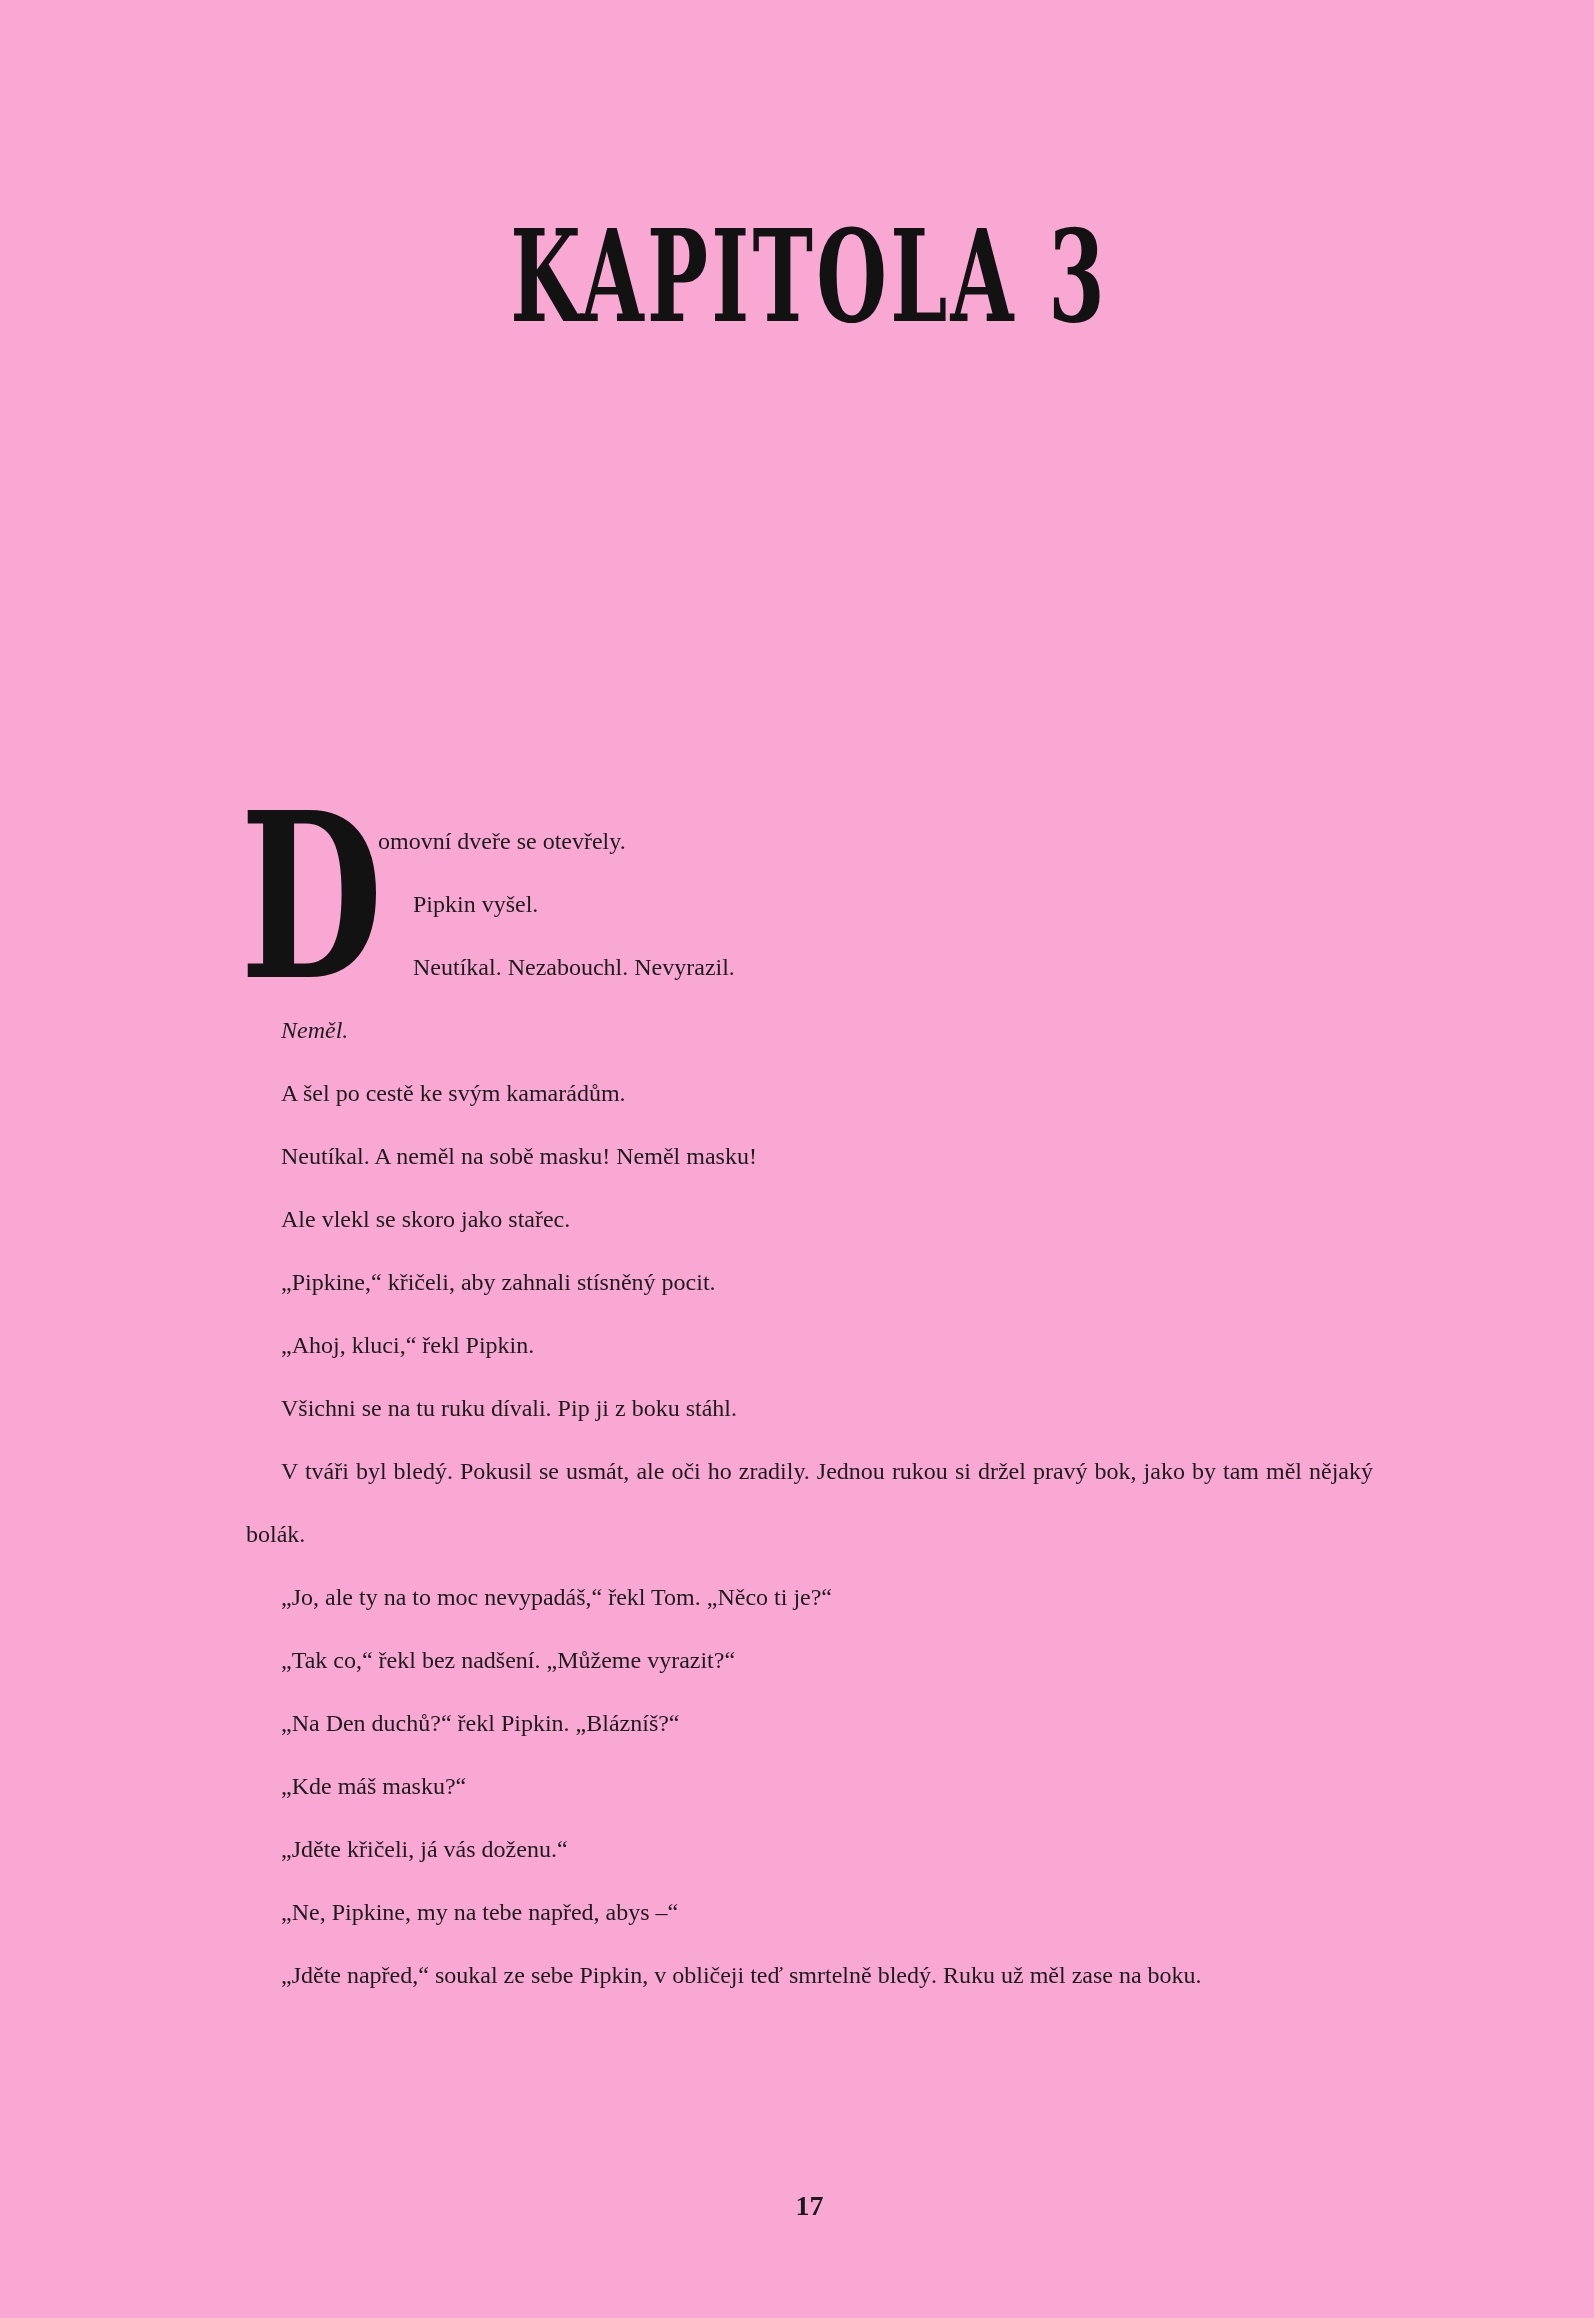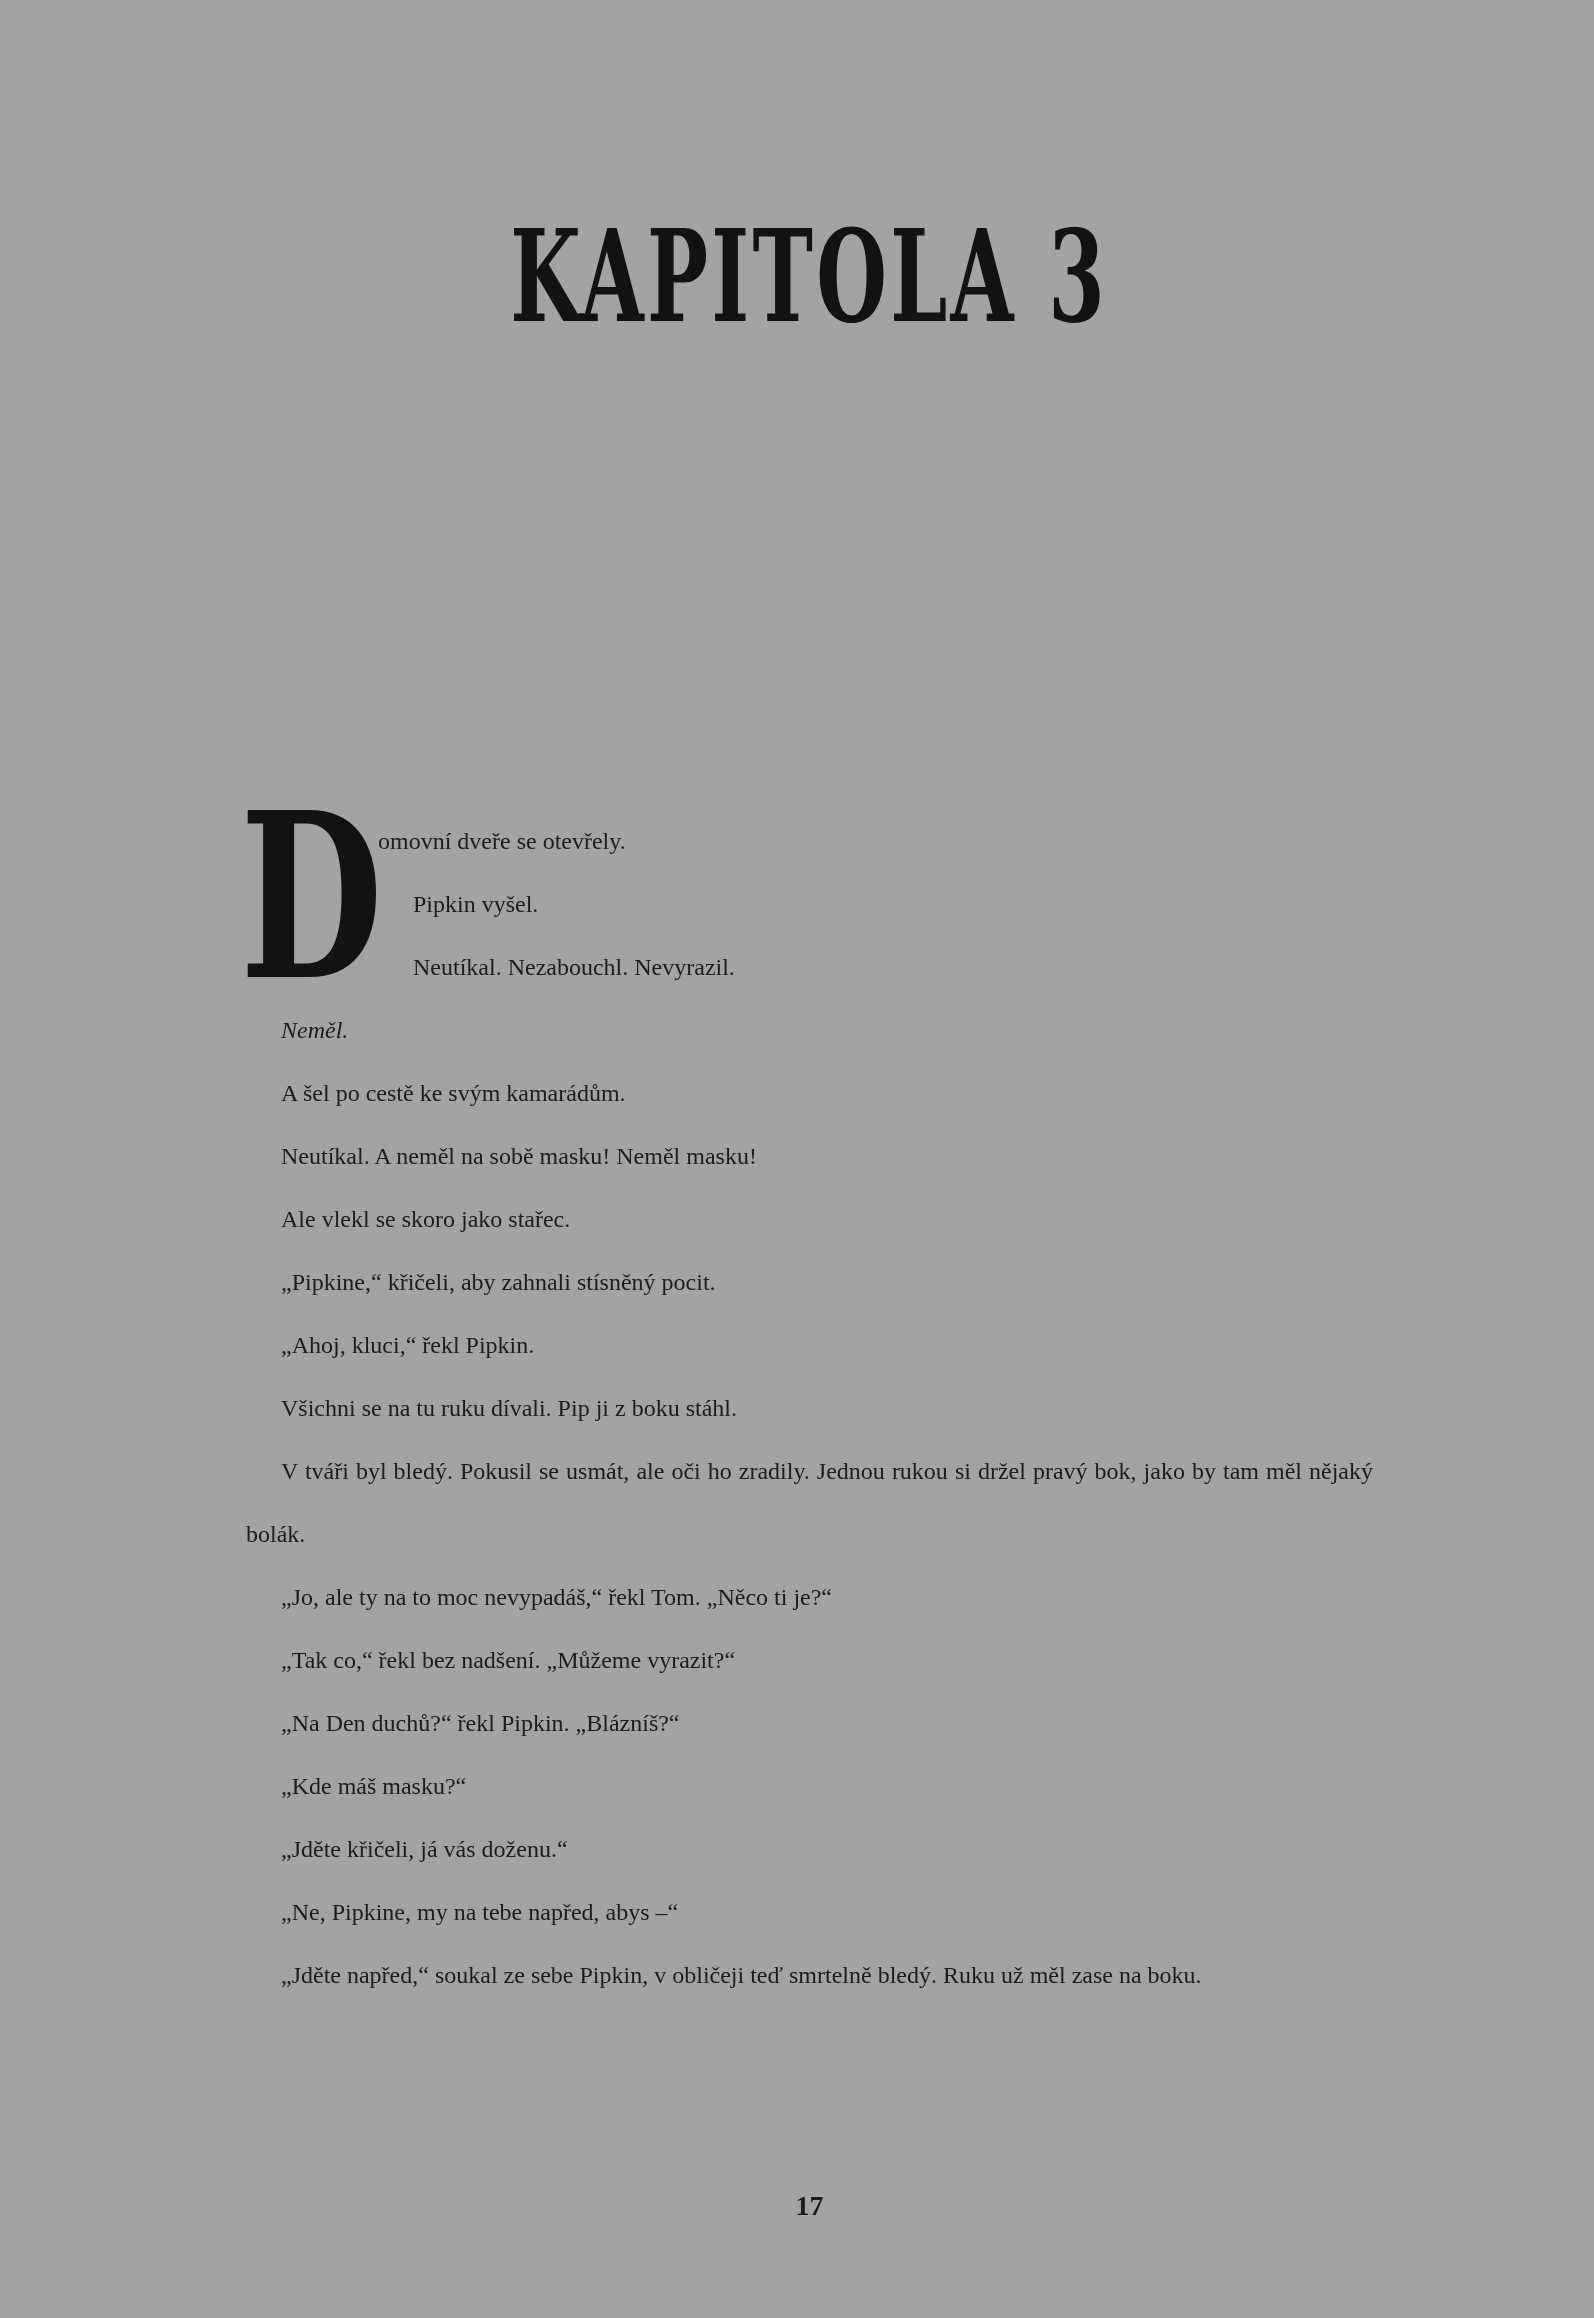--- a/index.html
+++ b/index.html
@@ -12,21 +12,21 @@
     height: 2319px;
     position: relative;
     font-family: "Liberation Serif", serif;
     color: #1c1c1c;
     overflow: hidden;
   }
   .page {
     position: relative;
     width: 100%;
     height: 100%;
-    background: #a3a3a3;
+    background: #f9a8d4;
   }
   
   .chapter-title {
     position: absolute;
     top: 210px;
     left: 246px;
     width: 1127px;
     margin: 0;
     text-align: center;
     color: #121212;

